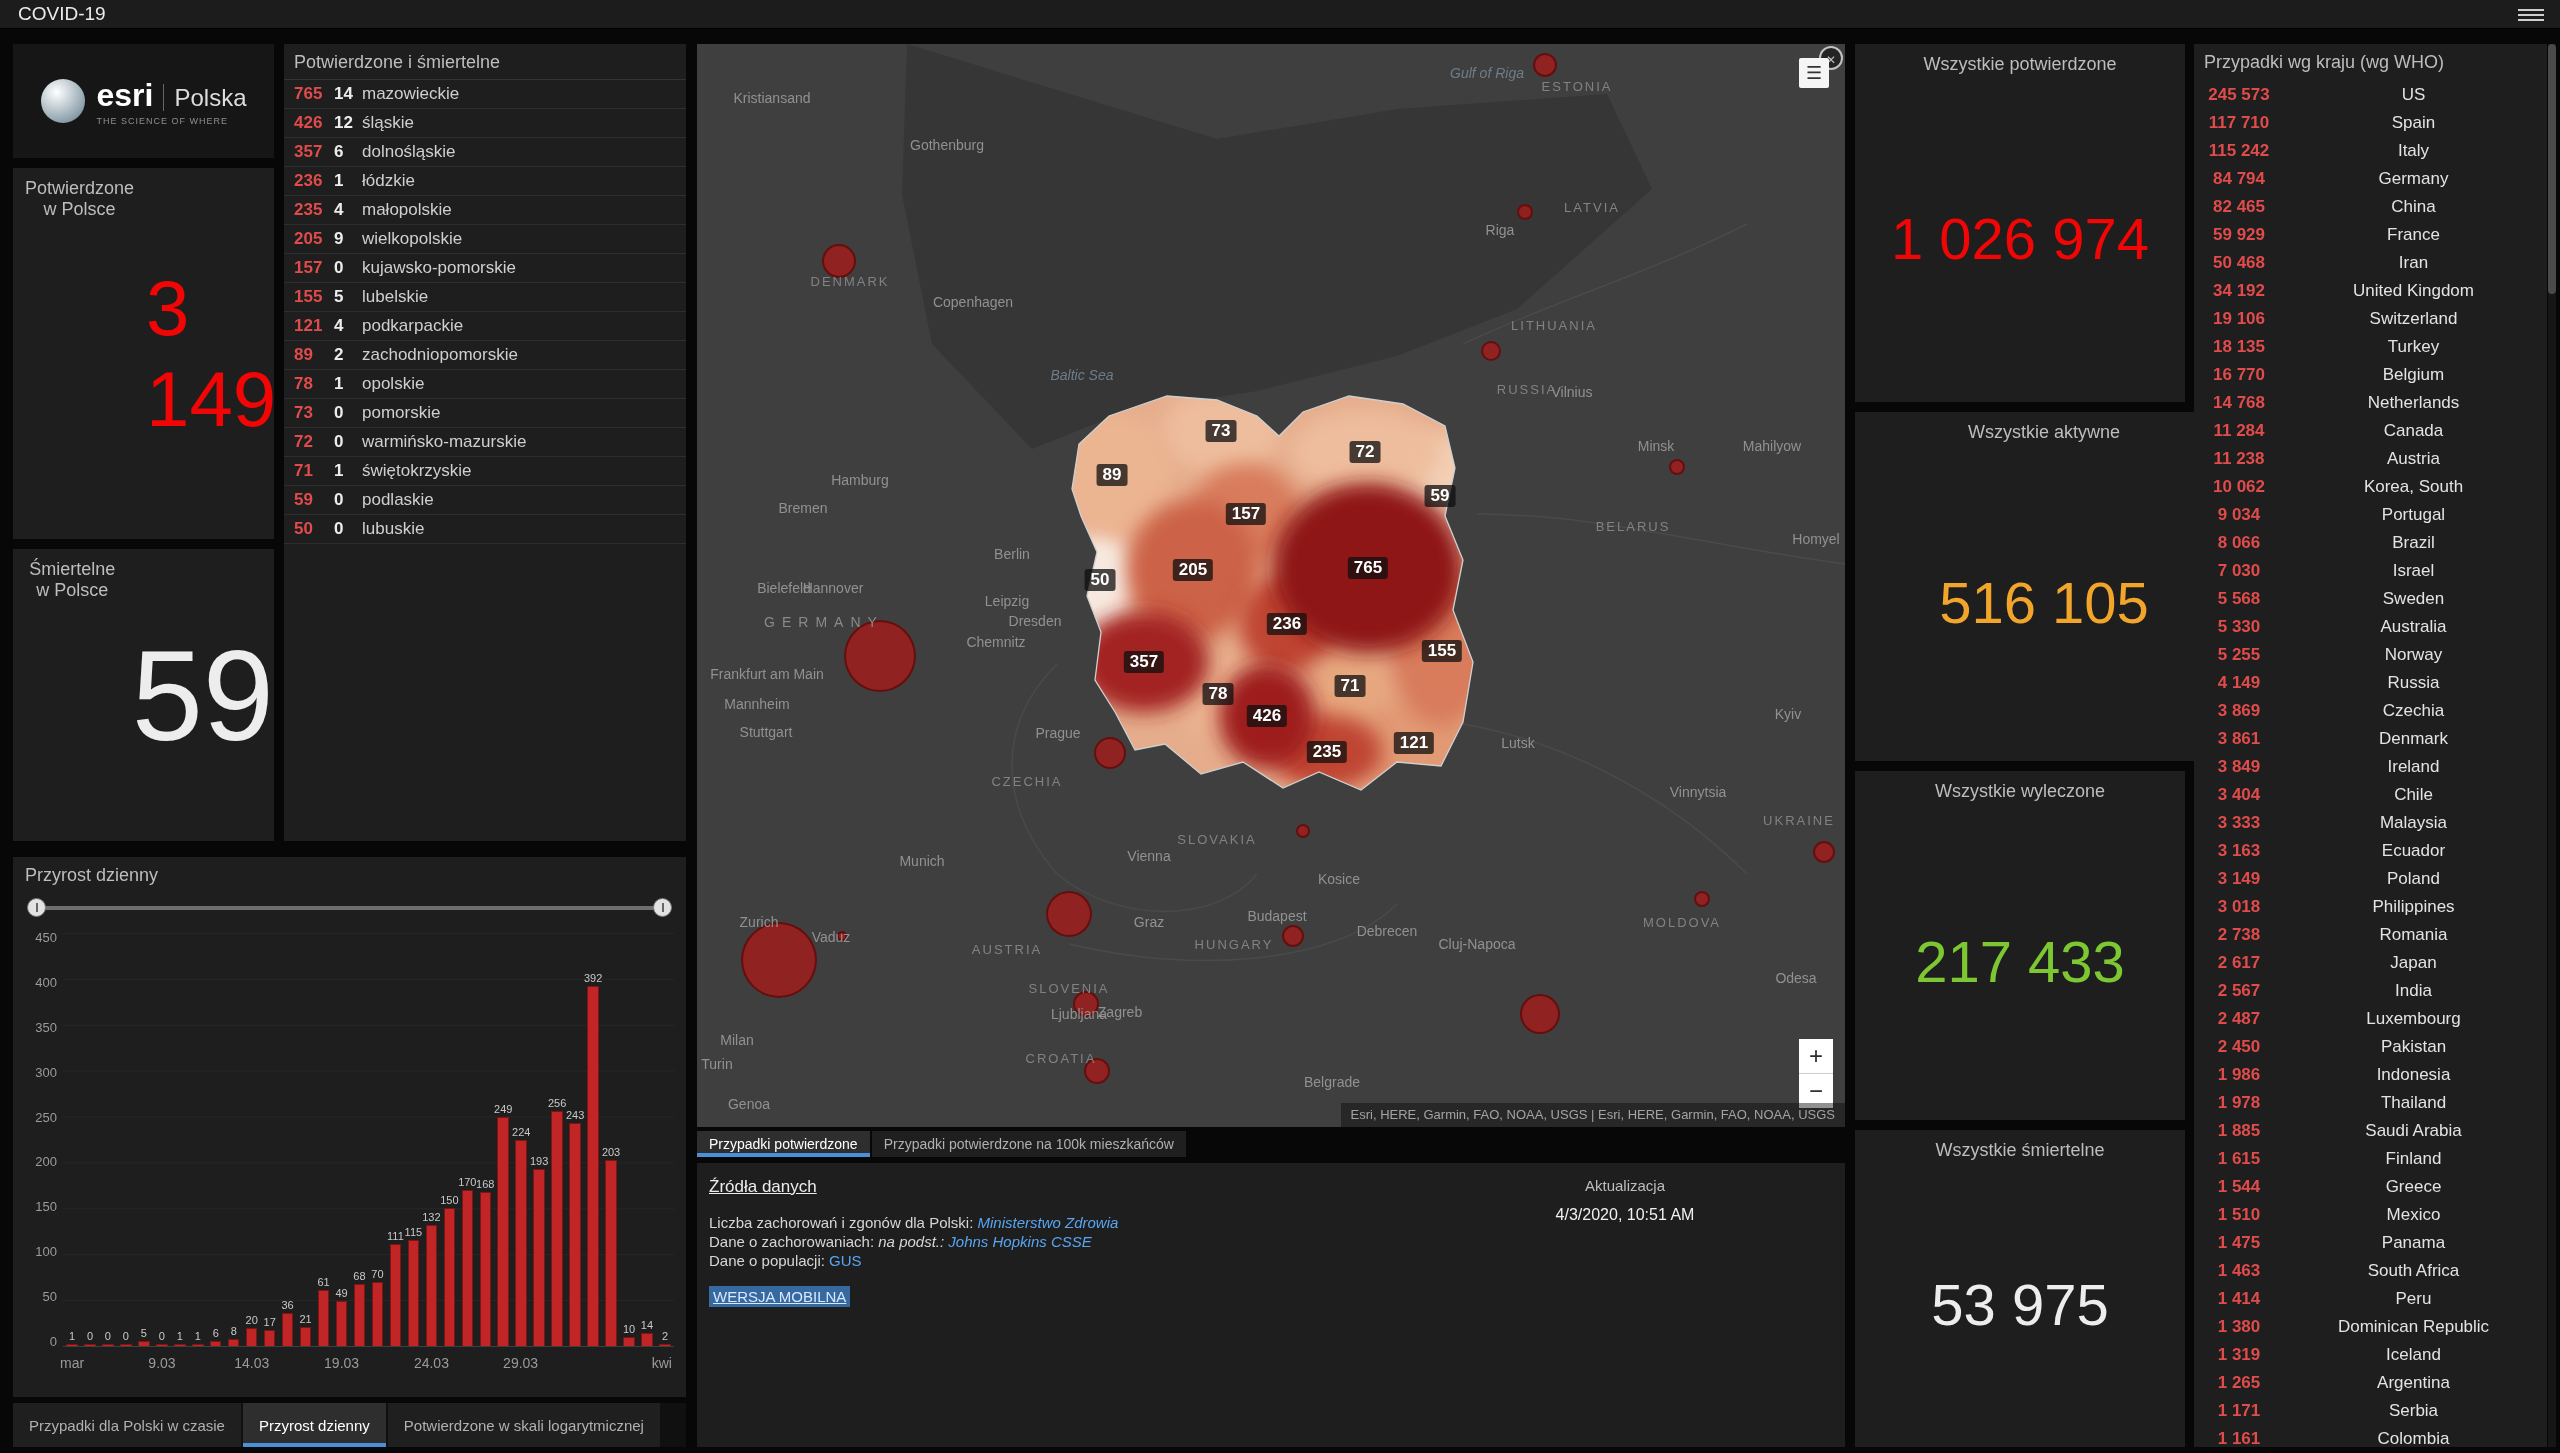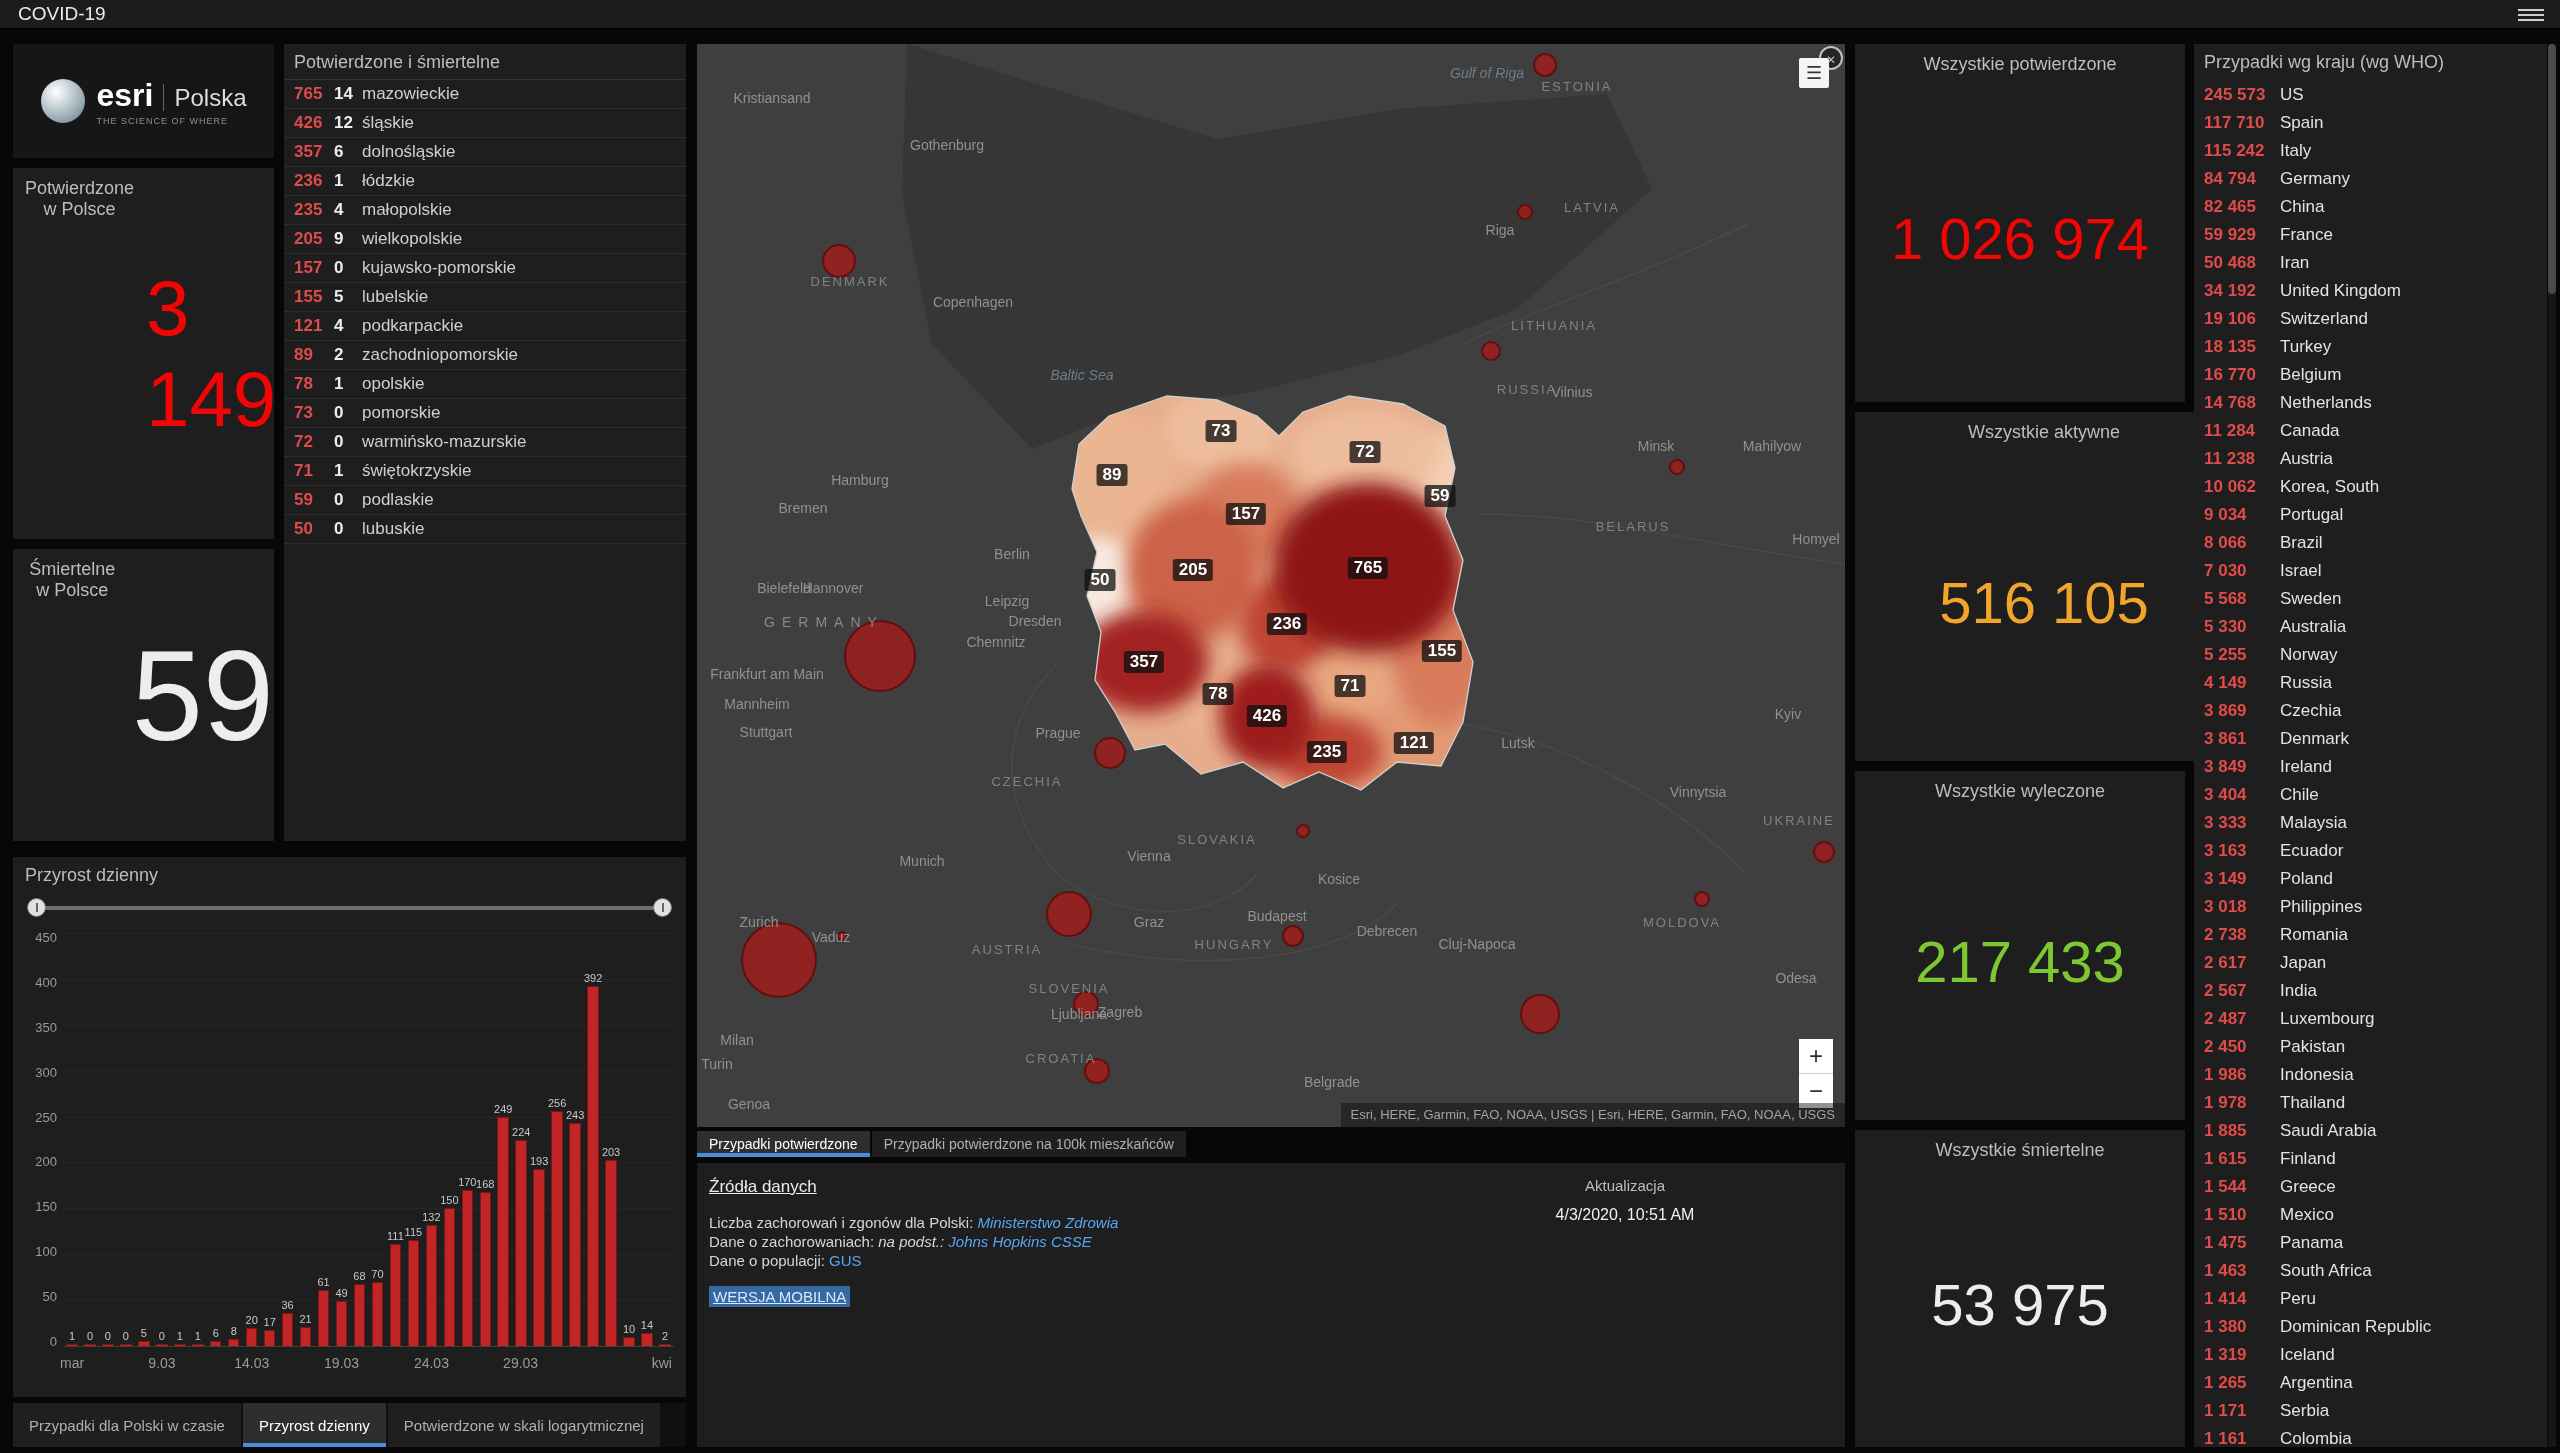--- a/index.html
+++ b/index.html
@@ -87,21 +87,21 @@
   
   .stat{display:flex;flex-direction:column;}
   .stat-value{flex:1;display:flex;align-items:center;justify-content:center;font-size:58px;}
   #stat-confirmed{left:1855px;top:44px;width:330px;height:358px;}
   #stat-active{left:1855px;top:412px;width:378px;height:349px;}
   #stat-recovered{left:1855px;top:771px;width:330px;height:349px;}
   #stat-deaths{left:1855px;top:1130px;width:330px;height:317px;}
   
   #countries-panel{left:2194px;top:44px;width:353px;height:1403px;overflow:hidden;}
   #countries-panel .panel-title{padding:8px 10px 8px 10px;}
-  .country-row{display:grid;grid-template-columns:70px 1fr;gap:6px;height:28px;line-height:28px;padding-left:10px;font-size:17px;cursor:pointer;}
+  .country-row{display:grid;grid-template-columns:70px 1fr;gap:6px;height:28px;line-height:28px;padding-left:10px;font-size:17px;cursor:pointer;text-align:center;}
   .country-value{color:var(--list-red);font-weight:bold;white-space:nowrap;}
   .country-name{color:#e3e3e3;white-space:nowrap;overflow:hidden;}
   #countries-scrollbar{position:absolute;left:2548px;top:44px;width:8px;height:1403px;background:#161616;}
   #countries-scroll-thumb{position:absolute;left:0;top:0;width:8px;height:250px;background:#4a4a4a;border-radius:4px;cursor:pointer;}
 </style>
 </head>
 <body>
 
 <div id="app">
 

